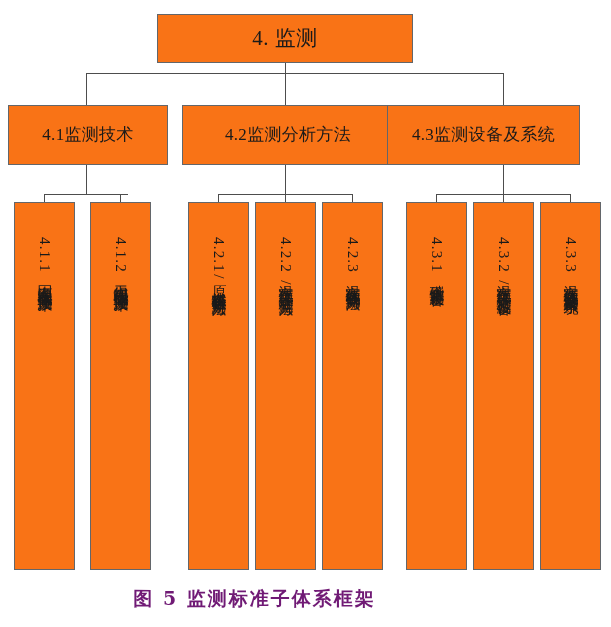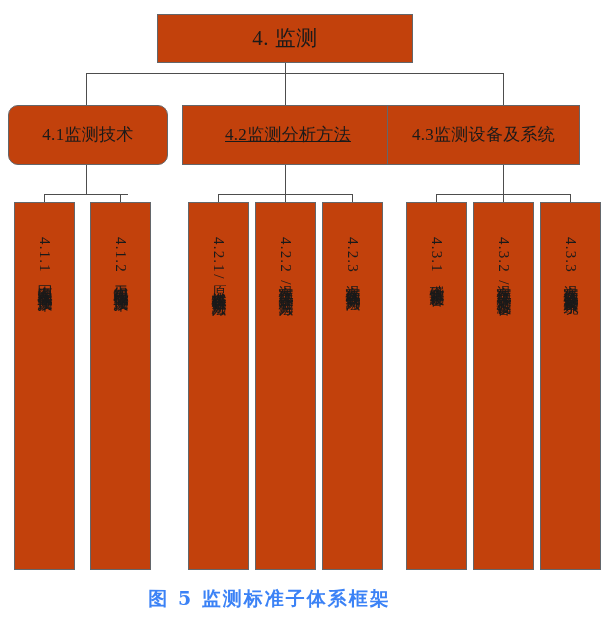--- a/index.html
+++ b/index.html
@@ -29,21 +29,21 @@
     position: absolute;
     background: #4d4d4d;
   }
   .line.v { width: 1px; }
   .line.h { height: 1px; }
 
   
   .node {
     position: absolute;
     box-sizing: border-box;
-    background: #c2410c;
+    background: #f97316;
     border: 1px solid #63666a;
     display: flex;
     align-items: center;
     justify-content: center;
     color: #1a1a1a;
     line-height: 1.22;
     text-align: center;
   }
 
   
@@ -57,22 +57,22 @@
   }
 
   
   .node.lvl2 {
     top: 105px;
     height: 60px;
     font-size: 17px;
     letter-spacing: 0.3px;
     padding: 0 4px;
   }
-  .node.lvl2.c1 { left: 8px;   width: 160px; border-radius: 10px; }
-  .node.lvl2.c2 { left: 182px; width: 212px; text-decoration: underline; }
+  .node.lvl2.c1 { left: 8px;   width: 160px; }
+  .node.lvl2.c2 { left: 182px; width: 212px; }
   .node.lvl2.c3 { left: 387px; width: 193px; }
 
   
   .node.leaf {
     top: 202px;
     height: 368px;
     width: 61px;
     align-items: flex-start;
     justify-content: center;
     padding-top: 34px;
@@ -103,23 +103,22 @@
   
   #caption {
     position: absolute;
     left: 0;
     top: 586px;
     width: 509px;
     text-align: center;
     font-size: 19px;
     font-weight: bold;
     letter-spacing: 2px;
-    color: #3b82f6;
+    color: #701a75;
     font-family: "DejaVu Serif", "Liberation Serif", serif;
-    padding-left: 15px;
   }
 </style>
 </head>
 <body>
 
 <div id="diagram">
 
   <div class="node root">
     <span>4. 监测</span>
   </div>

